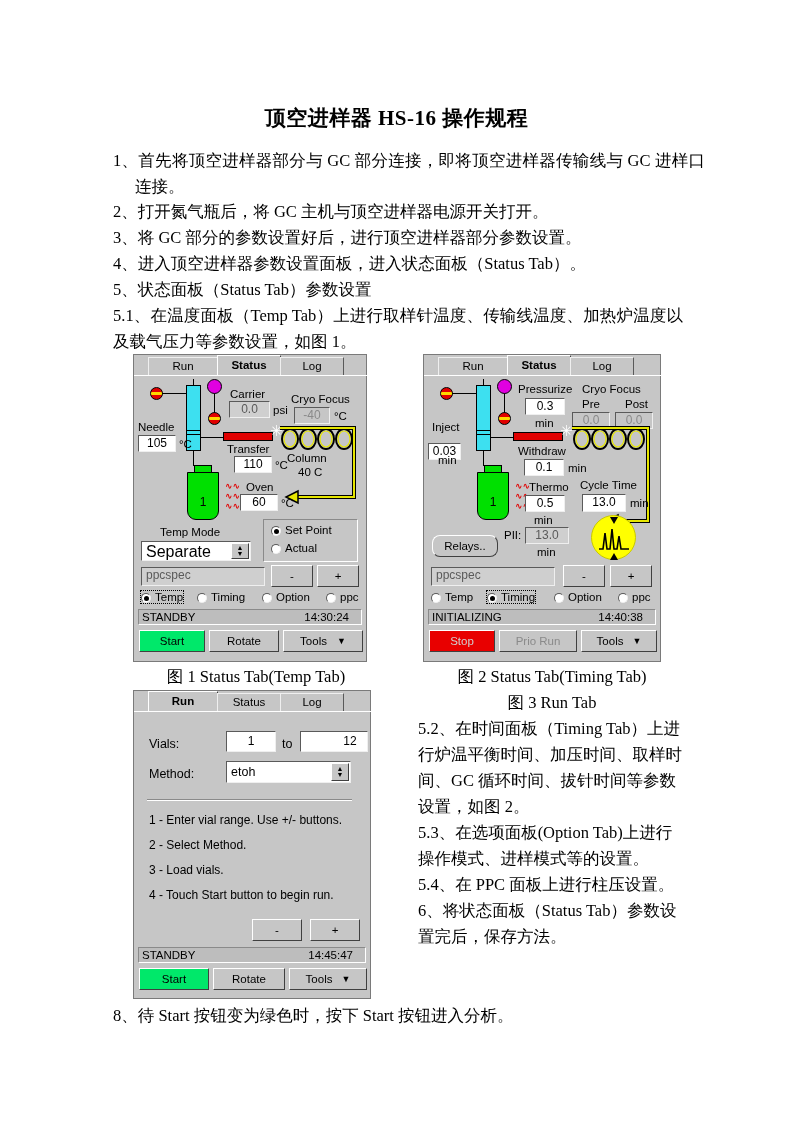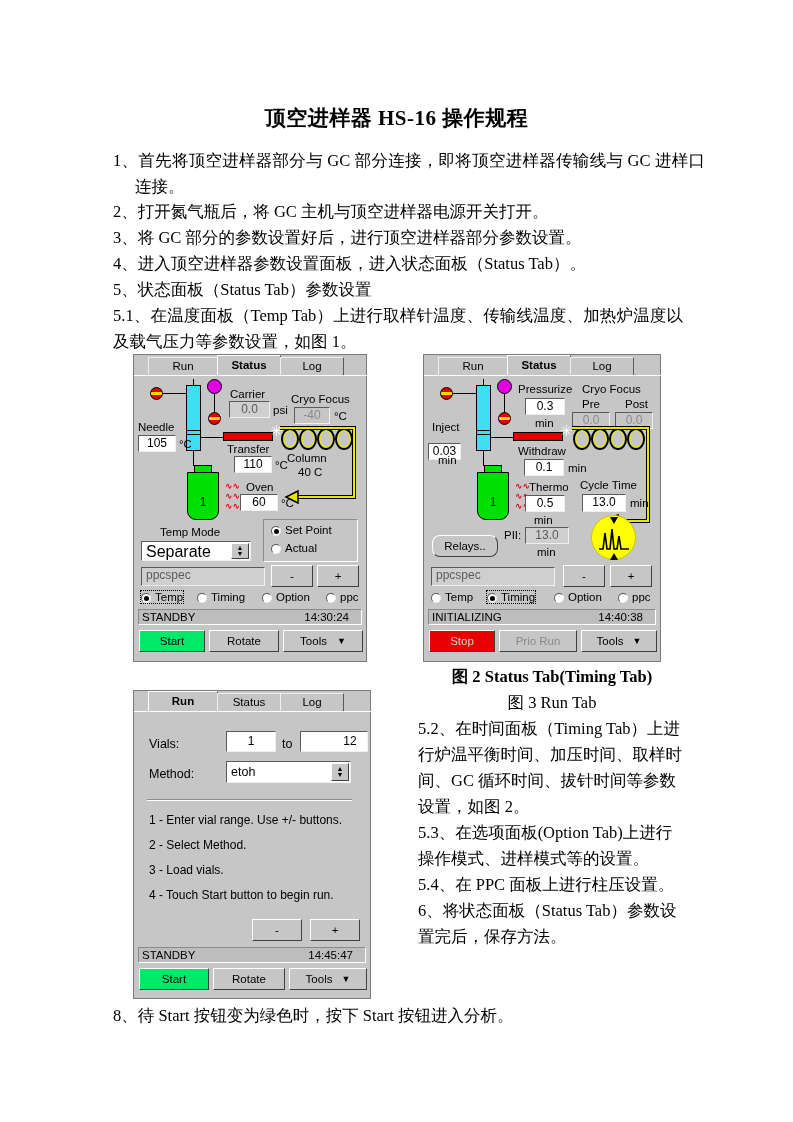--- a/index.html
+++ b/index.html
@@ -380,21 +380,22 @@
     </div>
 
     <div class="btn red" style="left:5px;top:275px;width:66px;height:22px;">Stop</div>
     <div class="btn disabled" style="left:75px;top:275px;width:78px;height:22px;">Prio Run</div>
     <div class="btn" style="left:157px;top:275px;width:76px;height:22px;">
       <span>Tools</span>
       <span style="margin-left:9px;font-size:9px;">▼</span>
     </div>
   </div>
 
-  <div class="cap" style="left:418px;top:666px;width:268px;font-weight:bold;">图 2 Status Tab(Timing Tab)</div>
+  <div class="cap" style="left:133px;top:666px;width:246px;">图 1 Status Tab(Temp Tab)</div>
+  <div class="cap" style="left:418px;top:666px;width:268px;">图 2 Status Tab(Timing Tab)</div>
   <div class="cap" style="left:418px;top:692px;width:268px;">图 3 Run Tab</div>
 
   <div class="panel" style="left:133px;top:690px;width:238px;height:309px;">
 
     <div class="tabsbar">
       <div class="tab sel" style="left:14px;width:68px;">Run</div>
       <div class="tab" style="left:83px;width:62px;">Status</div>
       <div class="tab" style="left:146px;width:62px;">Log</div>
       <div class="tabline" style="top:20px;width:238px;"></div>
     </div>

